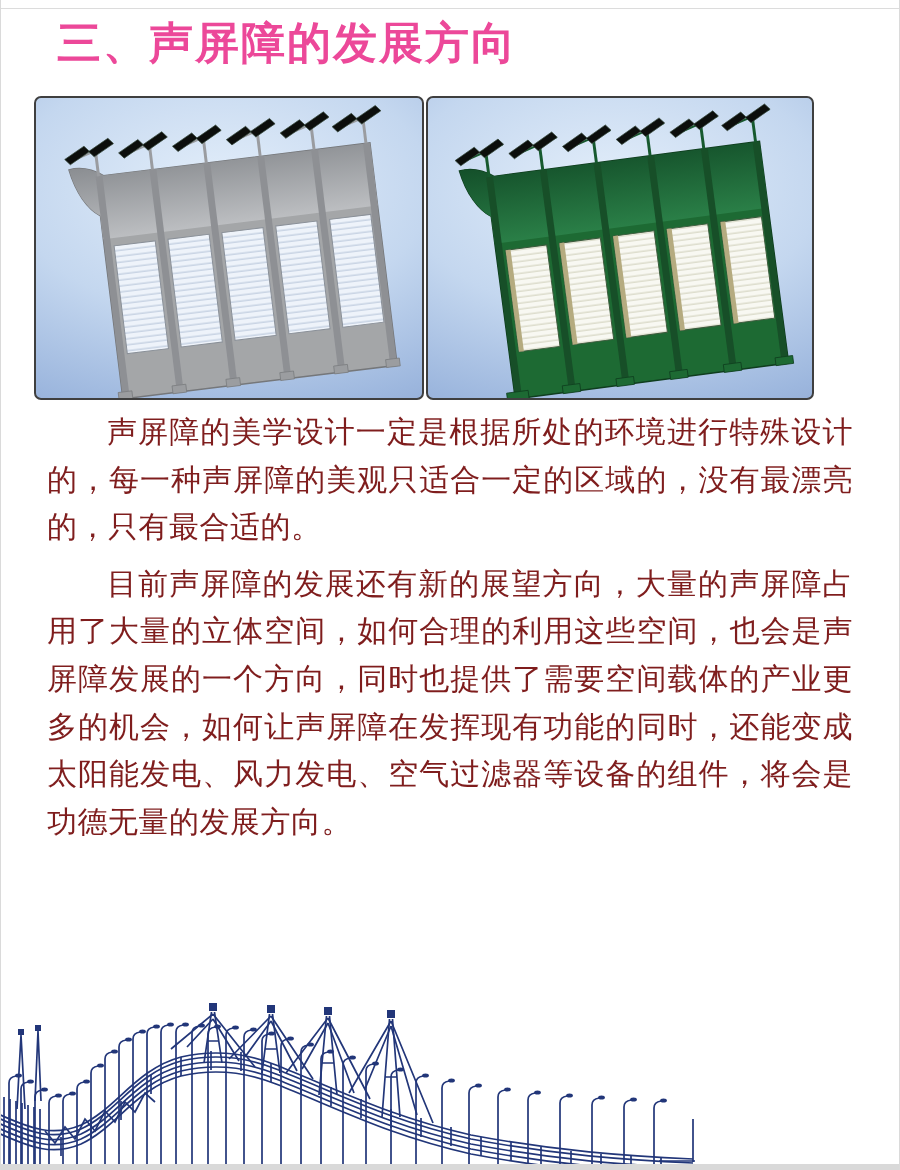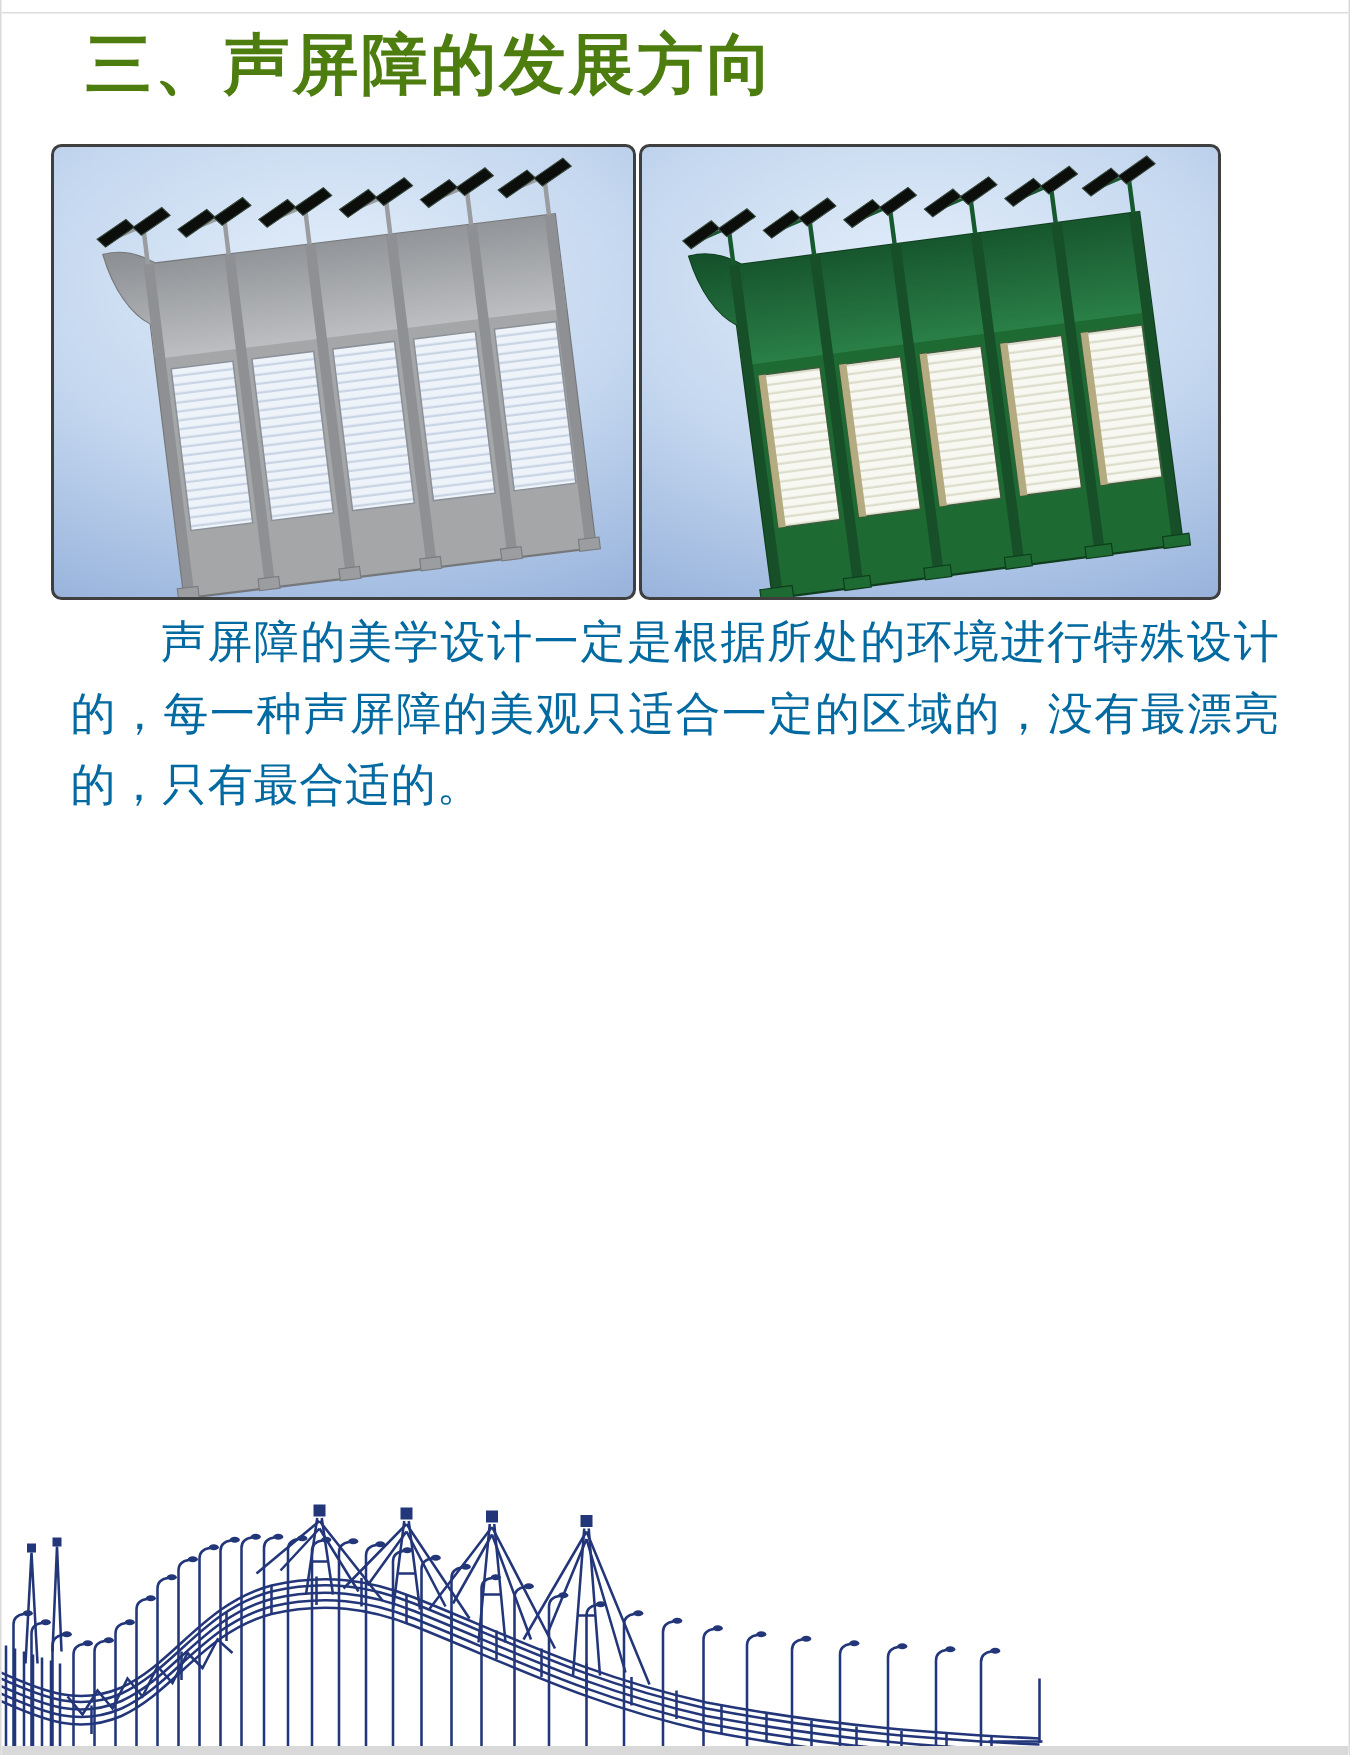--- a/index.html
+++ b/index.html
@@ -10,38 +10,37 @@
     background:#ffffff;
     border-left:1px solid #dadada;
     border-right:1px solid #dadada;
     font-family:"Liberation Sans","DejaVu Sans",sans-serif;
     overflow:hidden;
   }
   .topline{position:absolute;top:8px;left:0;width:100%;height:0;border-top:1px solid #dcdcdc;}
   .bottomstrip{position:absolute;bottom:0;left:0;width:100%;height:6px;background:#d9d9d9;}
   .title{
     position:absolute;top:14px;left:56px;
-    font-size:44px;font-weight:700;color:#4d7c0f;
+    font-size:44px;font-weight:700;color:#ec4899;
     letter-spacing:2px;white-space:nowrap;
   }
   .fig{
     position:absolute;top:96px;height:300px;
     border:2px solid #3f3f3f;border-radius:7px;
     background:radial-gradient(120% 95% at 48% 30%, #e3eefa 0%, #c4d7ef 45%, #9db7de 80%, #8aa3cf 100%);
     overflow:hidden;
   }
   .fig-left{left:33px;width:386px;}
   .fig-right{left:425px;width:384px;}
   .fig svg{display:block;width:100%;height:100%;}
   .bodytext{
     position:absolute;top:408px;left:46px;width:806px;
-    font-size:30px;line-height:47.6px;color:#0369a1;
+    font-size:30px;line-height:47.6px;color:#7f1d1d;
     text-align:justify;text-justify:inter-character;
     letter-spacing:0.5px;
-    font-family:Liberation Mono, monospace;
   }
   .bodytext p{margin:0 0 9px 0;text-indent:2em;}
   .footer-art{position:absolute;left:0;bottom:4px;width:900px;height:165px;}
   .nl{stroke:#223679;stroke-width:1.7;fill:none;}
   .nf{fill:#223679;stroke:none;}
 </style>
 </head>
 <body>
 
 <div class="page">
@@ -163,20 +162,21 @@
             <use href="#solarB" x="240" y="34"></use>
           <use href="#solarB" x="295" y="34"></use>
             <use href="#solarB" x="348" y="34"></use>
         </g>
       </g>
     </svg>
   </div>
 
   <div class="bodytext">
     <p>声屏障的美学设计一定是根据所处的环境进行特殊设计的，每一种声屏障的美观只适合一定的区域的，没有最漂亮的，只有最合适的。</p>
+    <p>目前声屏障的发展还有新的展望方向，大量的声屏障占用了大量的立体空间，如何合理的利用这些空间，也会是声屏障发展的一个方向，同时也提供了需要空间载体的产业更多的机会，如何让声屏障在发挥现有功能的同时，还能变成太阳能发电、风力发电、空气过滤器等设备的组件，将会是功德无量的发展方向。</p>
   </div>
 
   <svg class="footer-art" viewBox="0 0 900 165">
     <defs>
       <g id="lamp">
         <path d="M0,150 L0,6 Q0,0 7,-1" class="nl"></path>
         <ellipse cx="9.5" cy="-1.5" rx="3.4" ry="2" class="nf"></ellipse>
       </g>
     </defs>
 

